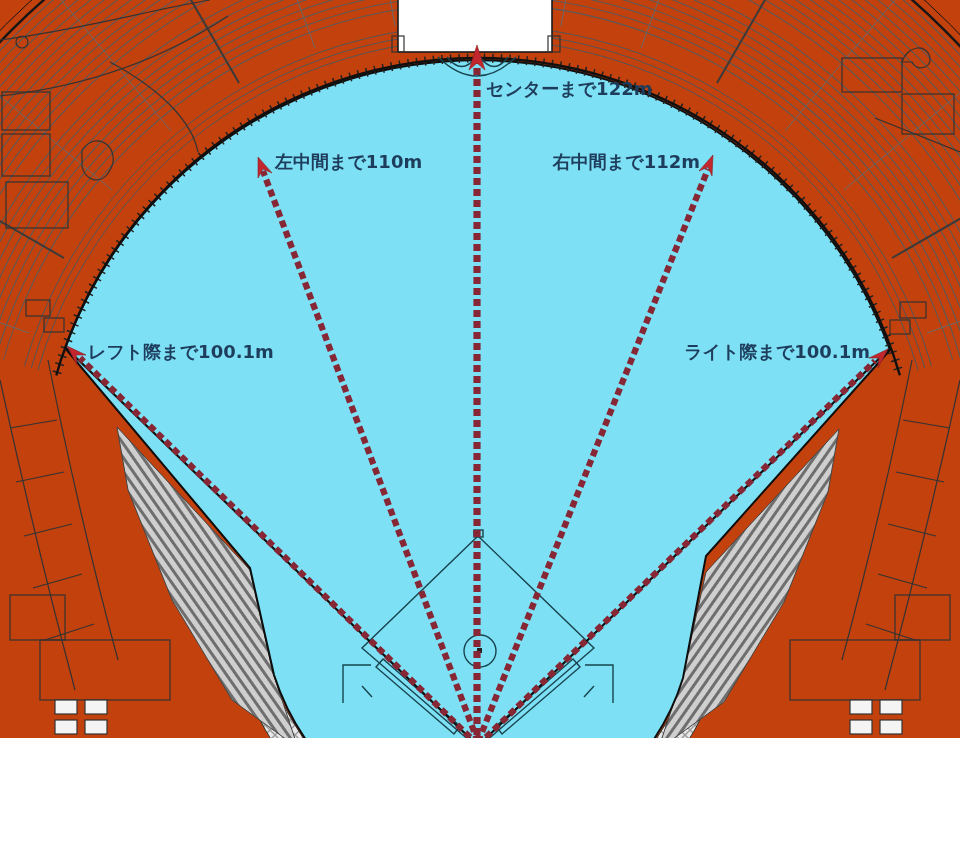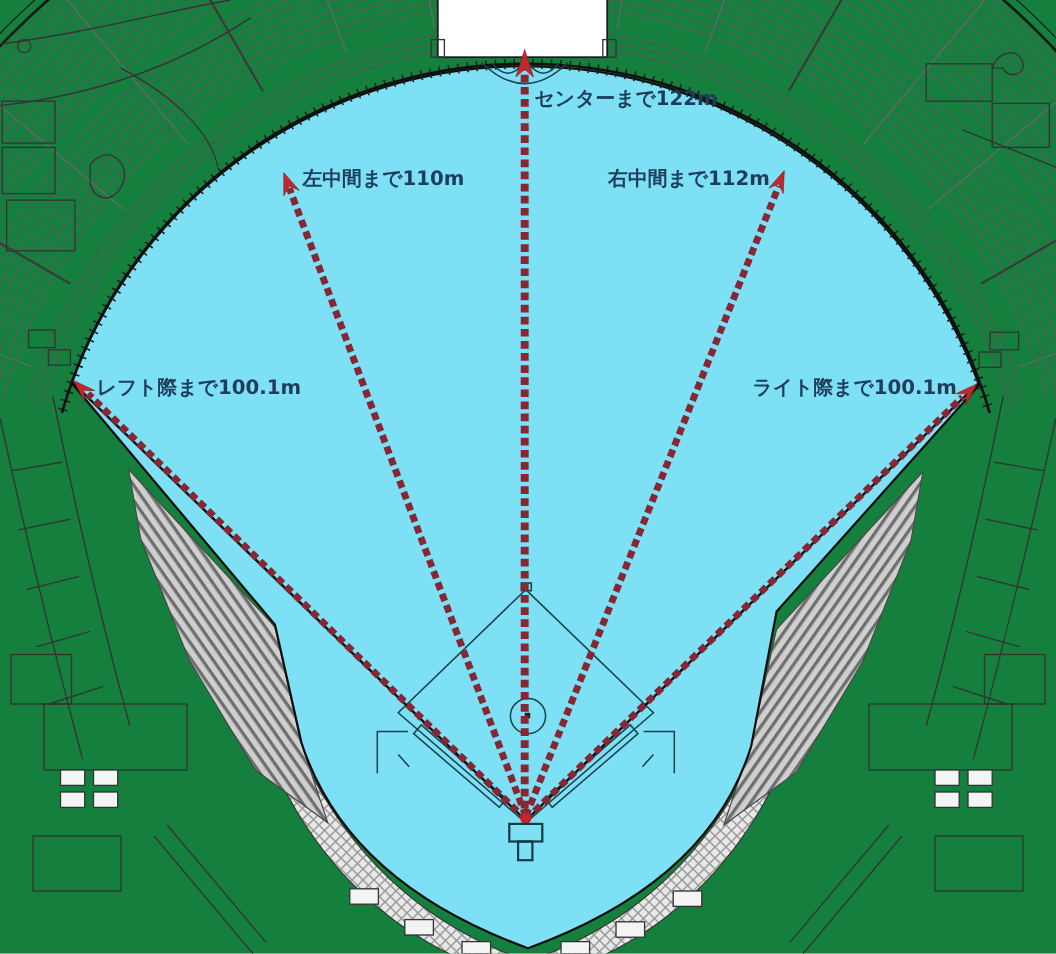--- a/index.html
+++ b/index.html
@@ -1,16 +1,16 @@
 <!DOCTYPE html>
 <html><head>
 <meta charset="utf-8">
 <style>
   html,body{margin:0;padding:0;background:#ffffff;}
-  .canvas{position:relative;width:960px;height:867px;background:#15803d;overflow:hidden;}
+  .canvas{position:relative;width:960px;height:738px;background:#c2410c;overflow:hidden;}
   svg{position:absolute;left:0;top:0;}
   .lbl{font:600 18px "DejaVu Sans", sans-serif;}
   .struct{stroke:#333;fill:none;stroke-width:1.2;}
   .structf{stroke:#333;fill:#f4f4f4;stroke-width:1.2;}
   .row{stroke:#5a5a5a;stroke-width:1.05;fill:none;}
   .rowi{stroke:#555;stroke-width:1;fill:none;}
   .aisle{stroke:#6a6a6a;stroke-width:1;}
   .aisle2{stroke:#3a3a3a;stroke-width:2;}
   .edge{stroke:#161616;fill:none;}
   .fieldline{stroke:#17444f;fill:none;stroke-width:1.4;}

